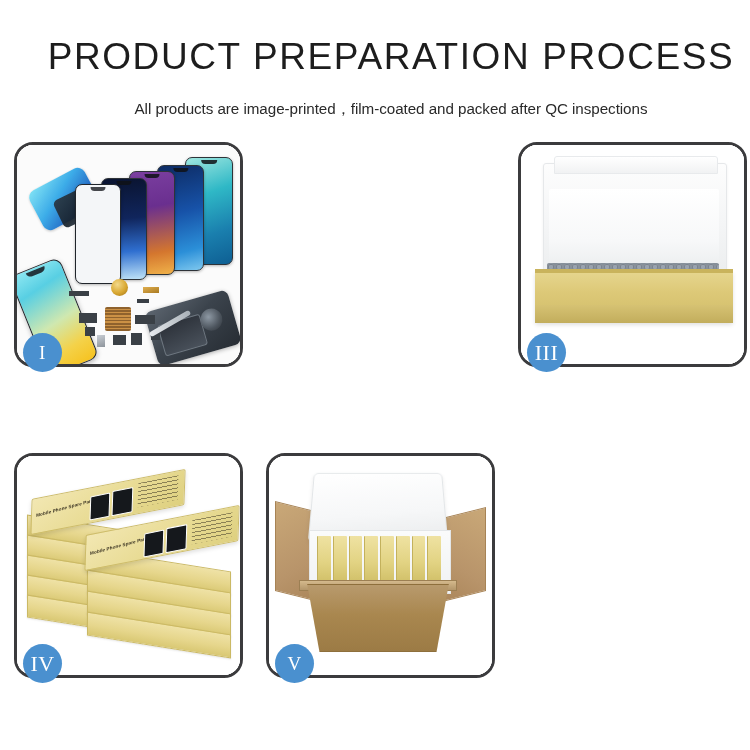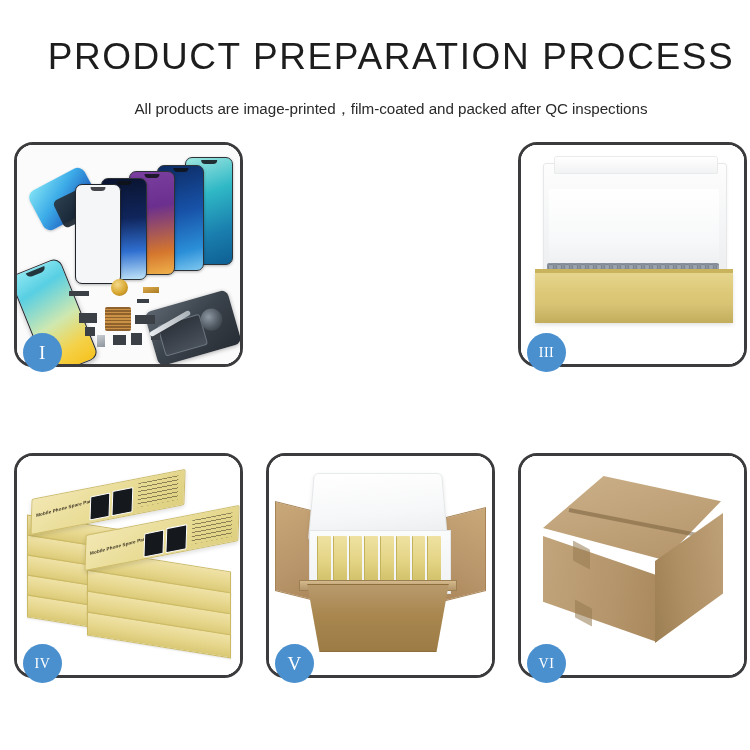--- a/index.html
+++ b/index.html
@@ -92,21 +92,21 @@
     color: #ffffff;
     font-family: "Liberation Serif", serif;
     font-size: 19px;
     letter-spacing: 0.5px;
     display: flex;
     align-items: center;
     justify-content: center;
     z-index: 6;
     line-height: 1;
   }
-  .badge.small { font-size: 14px; }
+  .badge.small { font-size: 22px; }
 
   
   .scene1 { position: absolute; inset: 0; background: #fbfbfb; }
   .phone-fan { position: absolute; }
   .ph {
     position: absolute;
     border-radius: 7px;
     box-shadow: 0 1px 3px rgba(0,0,0,.28);
     overflow: hidden;
     border: 1.2px solid #2e3338;
@@ -620,28 +620,15 @@
             <div class="ystick"></div>
             <div class="ystick"></div>
           </div>
           <div class="carton-rim"></div>
           <div class="carton-front"></div>
         </div>
       </div>
       <div class="badge">V</div>
     </div>
 
-    <div class="panel p6">
-      <div class="panel-inner">
-        <div class="scene6">
-          <div class="box6-top"></div>
-          <div class="box6-top-seam"></div>
-          <div class="box6-left"></div>
-          <div class="box6-right"></div>
-          <div class="tape6 tape6-a"></div>
-          <div class="tape6 tape6-b"></div>
-        </div>
-      </div>
-      <div class="badge small">VI</div>
-    </div>
 
   </div>
 </div>
 
 </body></html>

